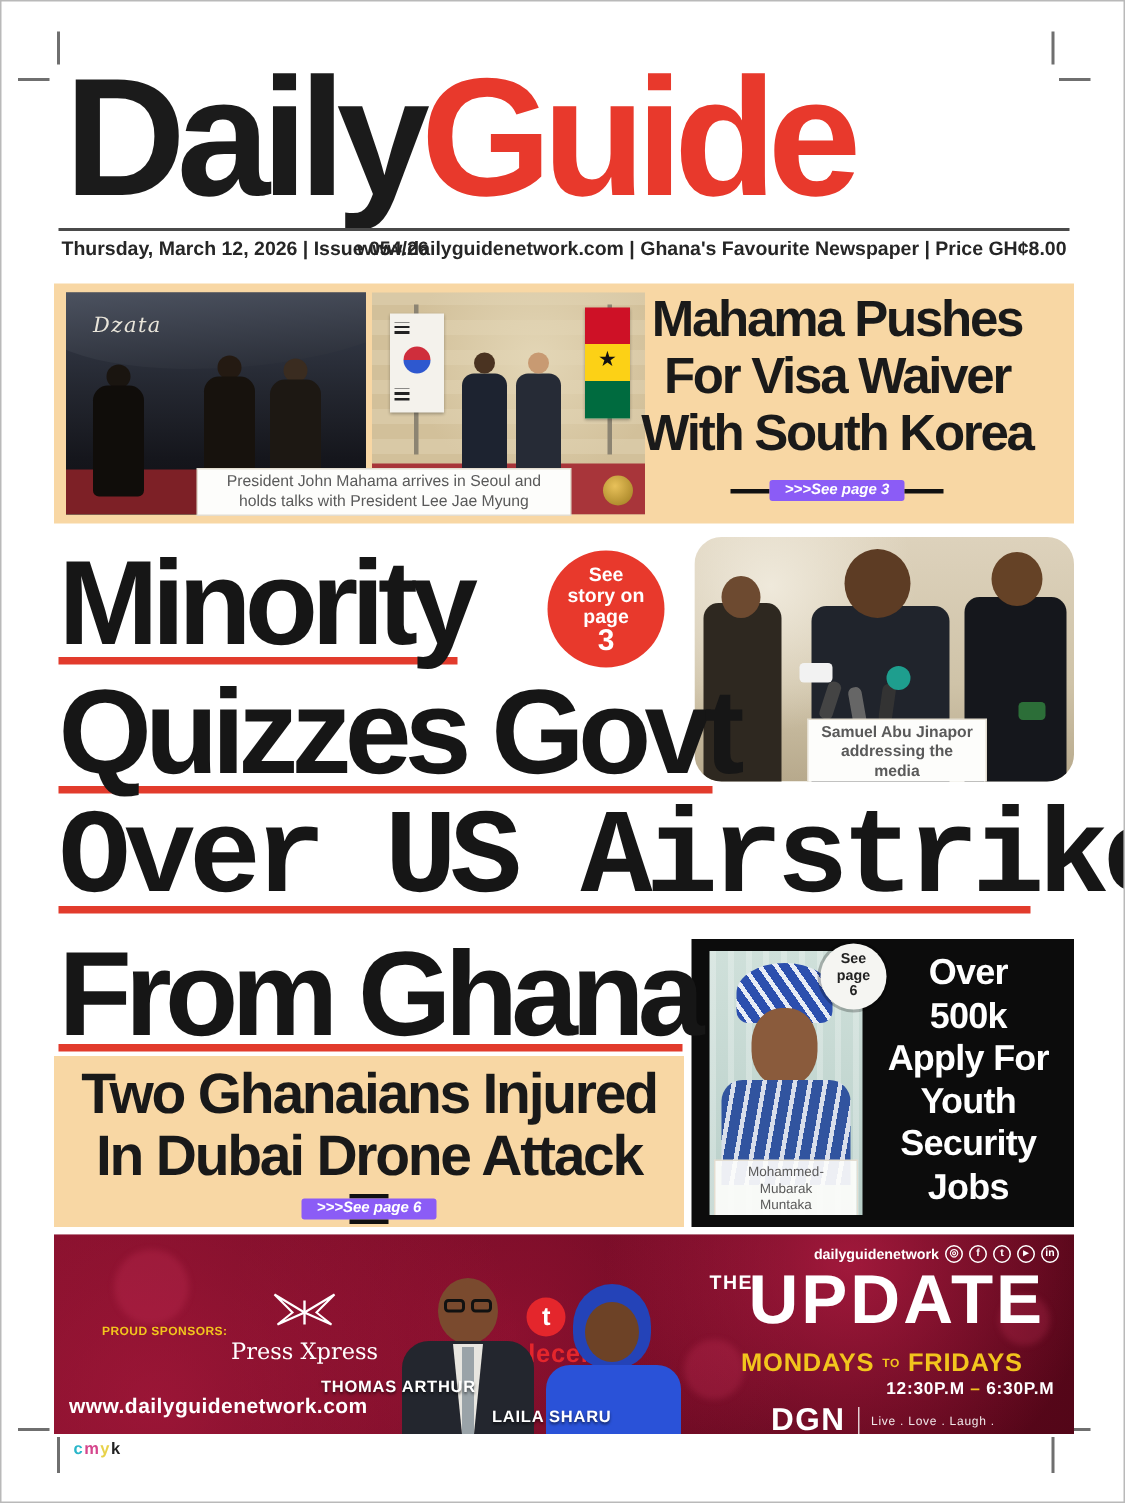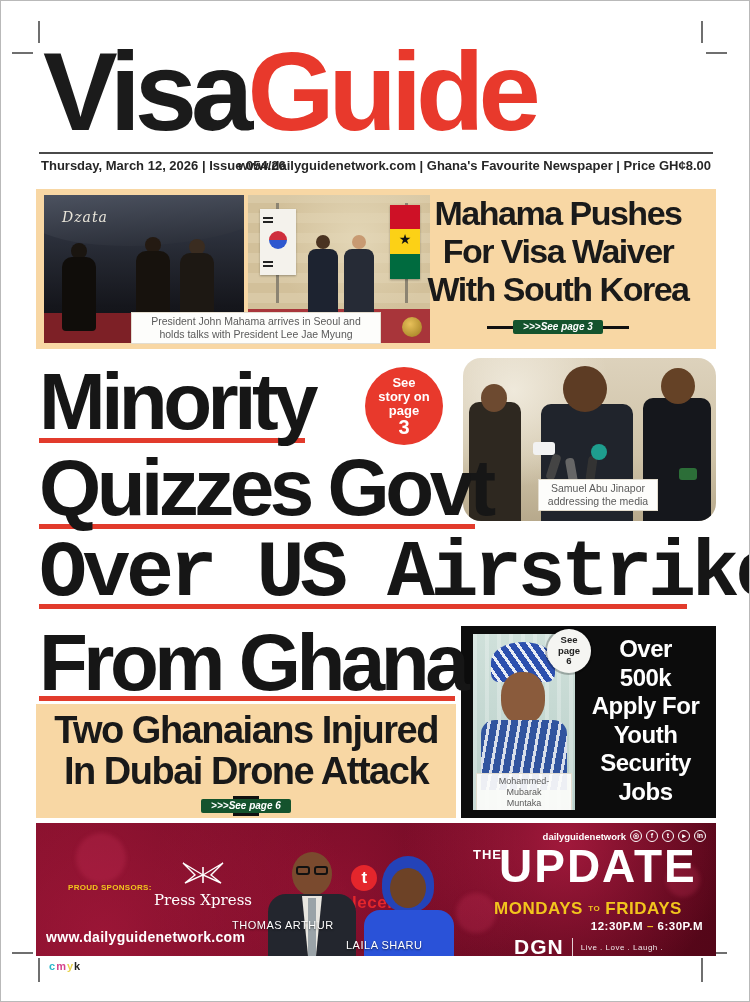--- a/index.html
+++ b/index.html
@@ -30,21 +30,21 @@
   .masthead .red   { color:#e8392c; }
   .rule { position:absolute; left:38px; top:151px; width:674px; height:2px; background:#4a4a4a; }
   .dateline { position:absolute; top:157px; font-size:13px; font-weight:bold; color:#262626; }
   .dl-left  { left:40px; }
   .dl-right { right:38px; }
 
   
   .tag-wrap { position:absolute; display:flex; align-items:center; justify-content:center; }
   .tag-line { height:3px; width:26px; background:#111; }
   .tag {
-    background:#14532d; color:#fff; font-size:10px; font-weight:bold; font-style:italic;
+    background:#8b5cf6; color:#fff; font-size:10px; font-weight:bold; font-style:italic;
     padding:1px 10px 2px; border-radius:2px; white-space:nowrap;
   }
 
   
   .top-story { position:absolute; left:35px; top:188px; width:680px; height:160px; background:#f8d7a4; }
   .photo { position:absolute; overflow:hidden; }
   .ph-airport { left:8px; top:6px; width:200px; height:148px;
     background:linear-gradient(180deg,#3a4150 0%, #23262f 45%, #15161c 75%, #101014 100%); }
   .ph-airport .fuselage { position:absolute; left:-20px; top:-30px; width:260px; height:80px;
     background:linear-gradient(180deg,#585f6e,#2c303a); border-radius:50%; transform:rotate(-4deg); }
@@ -94,21 +94,21 @@
   .ul3 { top:603px; width:648px; }
   .ul4 { top:695px; width:416px; }
   .badge-red { position:absolute; left:364px; top:366px; width:78px; height:78px; border-radius:50%;
     background:#e8392c; color:#fff; text-align:center; font-weight:bold; z-index:6;
     display:flex; flex-direction:column; justify-content:center; line-height:14px; font-size:13px; }
   .badge-red .big { font-size:20px; line-height:18px; }
 
   .ph-jinapor { left:462px; top:357px; width:253px; height:163px; border-radius:18px; z-index:3;
     background:
       radial-gradient(circle at 20% 20%, #efe9db 0%, transparent 40%),
-      linear-gradient(180deg,#ddd2bc 0%, #cfc3a8 60%, #b7a98c 100%); }
+      linear-gradient(180deg,#ddd2bc 0%, #cfc3a8 60%, #b7a98c 100%); font-weight: bold; }
   .jman { position:absolute; border-radius:10px 10px 0 0; }
   .mic { position:absolute; width:9px; height:26px; border-radius:4px; background:#555; }
   .micflag { position:absolute; border-radius:3px; }
   .jp-caption { left:76px; top:122px; width:118px; }
 
   
   .jobs-box { position:absolute; left:460px; top:625px; width:255px; height:192px; background:#0c0c0c; }
   .ph-muntaka { left:12px; top:8px; width:102px; height:176px;
     background:
       repeating-linear-gradient(90deg, rgba(255,255,255,.25) 0 4px, transparent 4px 12px),
@@ -150,22 +150,22 @@
   .pressxpress { position:absolute; left:118px; top:38px; text-align:center; }
   .pressxpress .px-name { font-size:15px; color:#fff; font-family:"DejaVu Serif", serif; }
   .telecel { position:absolute; left:300px; top:42px; text-align:center; }
   .t-circle { width:26px; height:26px; border-radius:50%; background:#e4262c; color:#fff;
     font-weight:bold; font-size:17px; line-height:25px; text-align:center; margin:0 auto 2px; }
   .t-name { font-size:17px; font-weight:bold; color:#e4262c; letter-spacing:.5px; }
   .presenter { position:absolute; bottom:0; }
   .pr-thomas { left:218px; width:116px; height:110px; }
   .pr-laila  { left:318px; width:110px; height:100px; }
   .p-head { position:absolute; border-radius:50%; background:#7a4a2e; }
-  .p-name { position:absolute; font-size:11px; font-weight:normal; color:#fff; letter-spacing:.5px;
-    text-shadow:0 1px 2px rgba(0,0,0,.6); white-space:nowrap; z-index:3;margin-left:18px; }
+  .p-name { position:absolute; font-size:11px; font-weight:bold; color:#fff; letter-spacing:.5px;
+    text-shadow:0 1px 2px rgba(0,0,0,.6); white-space:nowrap; z-index:3; }
   .n-thomas { left:178px; top:96px; } .n-laila { left:292px; top:116px; }
   .show-the { position:absolute; left:437px; top:24px; font-size:13px; font-weight:bold; letter-spacing:1px; }
   .show-name { position:absolute; left:463px; top:20px; font-size:46px; font-weight:bold;
     letter-spacing:2px; line-height:46px; }
   .days { position:absolute; left:437px; top:76px; width:230px; text-align:center;
     font-weight:bold; font-size:17px; color:#f2c51d; letter-spacing:.5px; }
   .days .to { font-size:8px; vertical-align:3px; }
   .times { position:absolute; left:437px; top:97px; width:230px; text-align:right;
     font-size:11.5px; font-weight:bold; letter-spacing:.5px; }
   .times .dash { color:#f2c51d; }
@@ -186,21 +186,21 @@
 
   <div class="crop c-tl-v"></div>
   <div class="crop c-tl-h"></div>
   <div class="crop c-tr-v"></div>
   <div class="crop c-tr-h"></div>
   <div class="crop c-bl-h"></div>
   <div class="crop c-bl-v"></div>
   <div class="crop c-br-h"></div>
   <div class="crop c-br-v"></div>
 
-  <div class="masthead"><span class="black">Visa</span><span class="red">Guide</span></div>
+  <div class="masthead"><span class="black">Daily</span><span class="red">Guide</span></div>
   <div class="rule"></div>
   <div class="dateline dl-left">Thursday, March 12, 2026 | Issue 054/26</div>
   <div class="dateline dl-right">www.dailyguidenetwork.com  | Ghana's Favourite Newspaper | Price GH¢8.00</div>
 
   <div class="top-story">
 
     <div class="photo ph-airport">
       <div class="fuselage"></div>
       <div class="plane-label">Dzata</div>
       <div class="carpet"></div>

